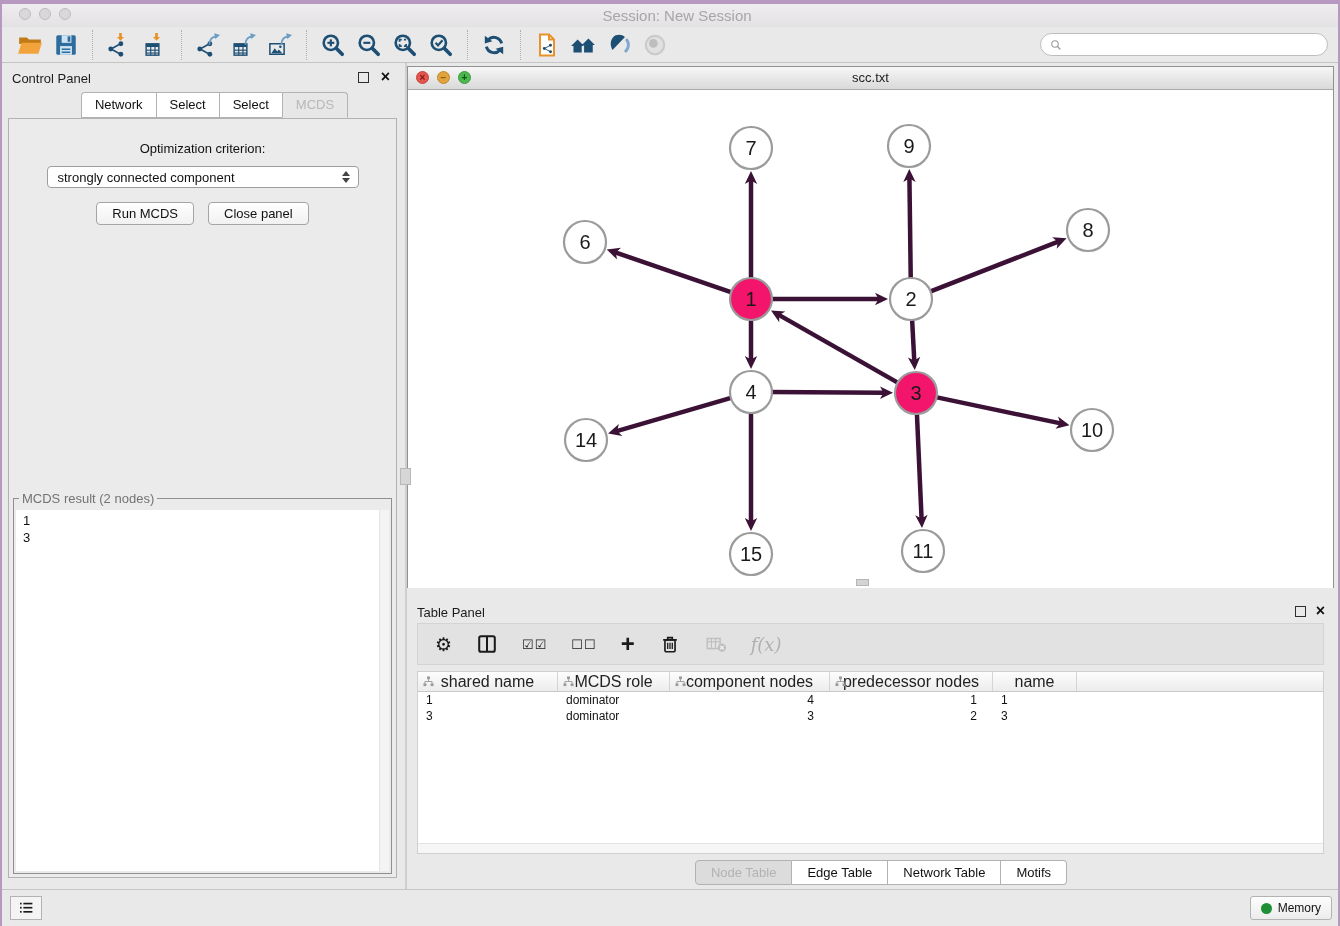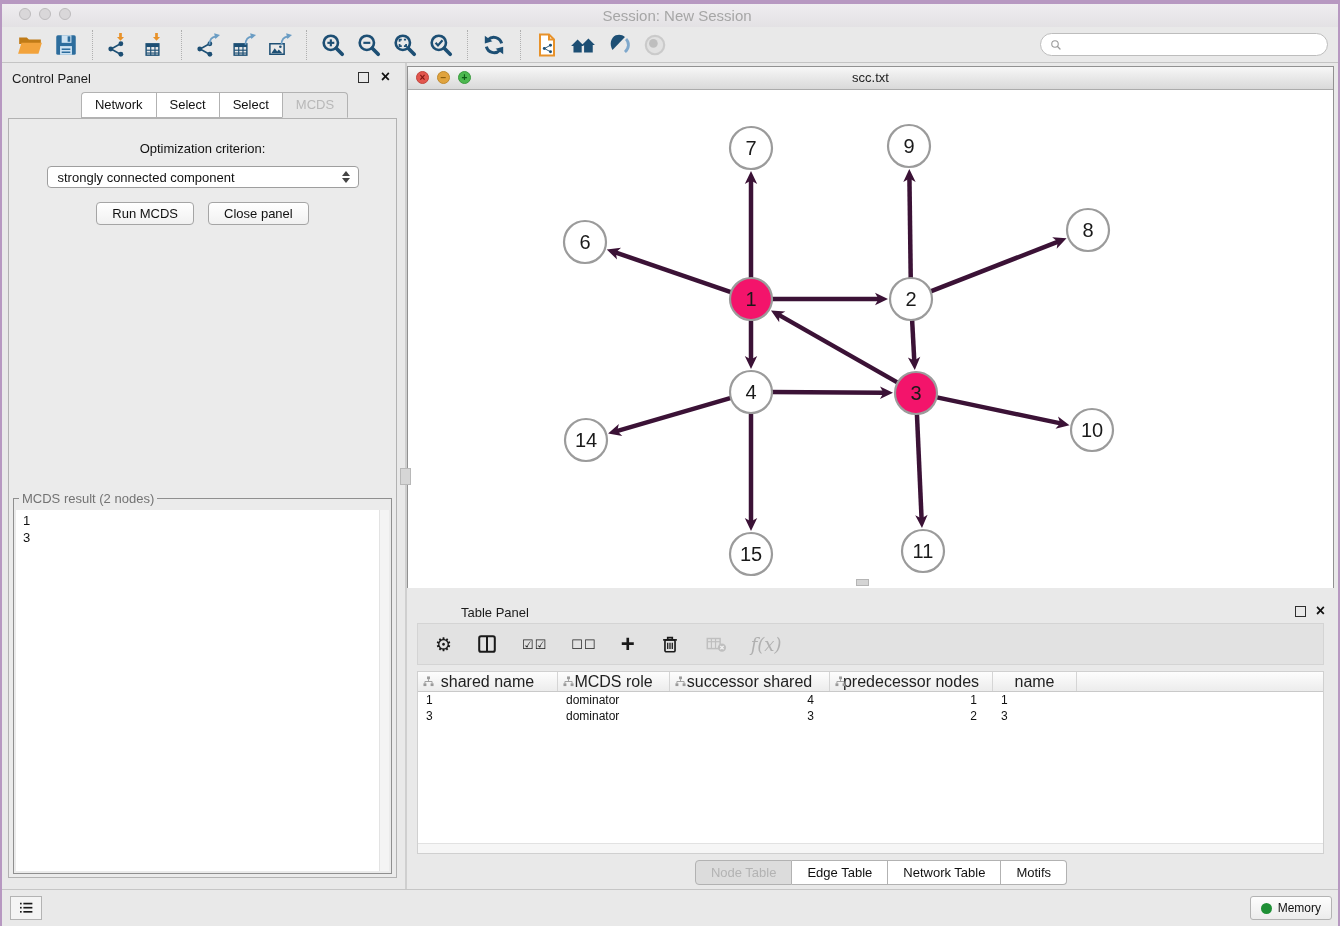--- a/index.html
+++ b/index.html
@@ -476,21 +476,21 @@
           <circle cx="343" cy="464" r="21" fill="#ffffff" stroke="#9b9b9b" stroke-width="2.2"></circle>
           <text x="343" y="464" text-anchor="middle" dy="0.36em" font-size="20" fill="#1a1a1a" font-family="&quot;Liberation Sans&quot;, sans-serif">15</text>
           <circle cx="515" cy="461" r="21" fill="#ffffff" stroke="#9b9b9b" stroke-width="2.2"></circle>
           <text x="515" y="461" text-anchor="middle" dy="0.36em" font-size="20" fill="#1a1a1a" font-family="&quot;Liberation Sans&quot;, sans-serif">11</text>
         </svg>
       <div class="drag-handle"></div>
     </div>
   </div>
 
   <div class="table-panel">
-    <div class="panel-header" style="padding-left:10px;margin-left:44px;">
+    <div class="panel-header" style="padding-left:10px;">
       <span>Table Panel</span>
       <span class="mini-float" style="right:28px"></span>
       <span class="mini-close" style="right:9px">×</span>
     </div>
     <div class="tp-toolbar" id="tp-toolbar">
         <div class="tpt-item">
           <span class="tpt-glyph">⚙</span>
         </div>
         <div class="tpt-item">
           <svg>
@@ -531,21 +531,21 @@
           <div class="th" style="width: 112px;">
             <svg>
               <use href="#sym-tree"></use>
             </svg>
             <span>MCDS role</span>
           </div>
           <div class="th" style="width: 160px;">
             <svg>
               <use href="#sym-tree"></use>
             </svg>
-            <span>successor shared</span>
+            <span>component nodes</span>
           </div>
           <div class="th" style="width: 163px;">
             <svg>
               <use href="#sym-tree"></use>
             </svg>
             <span>predecessor nodes</span>
           </div>
           <div class="th" style="width: 84px;">
             <span>name</span>
           </div>

